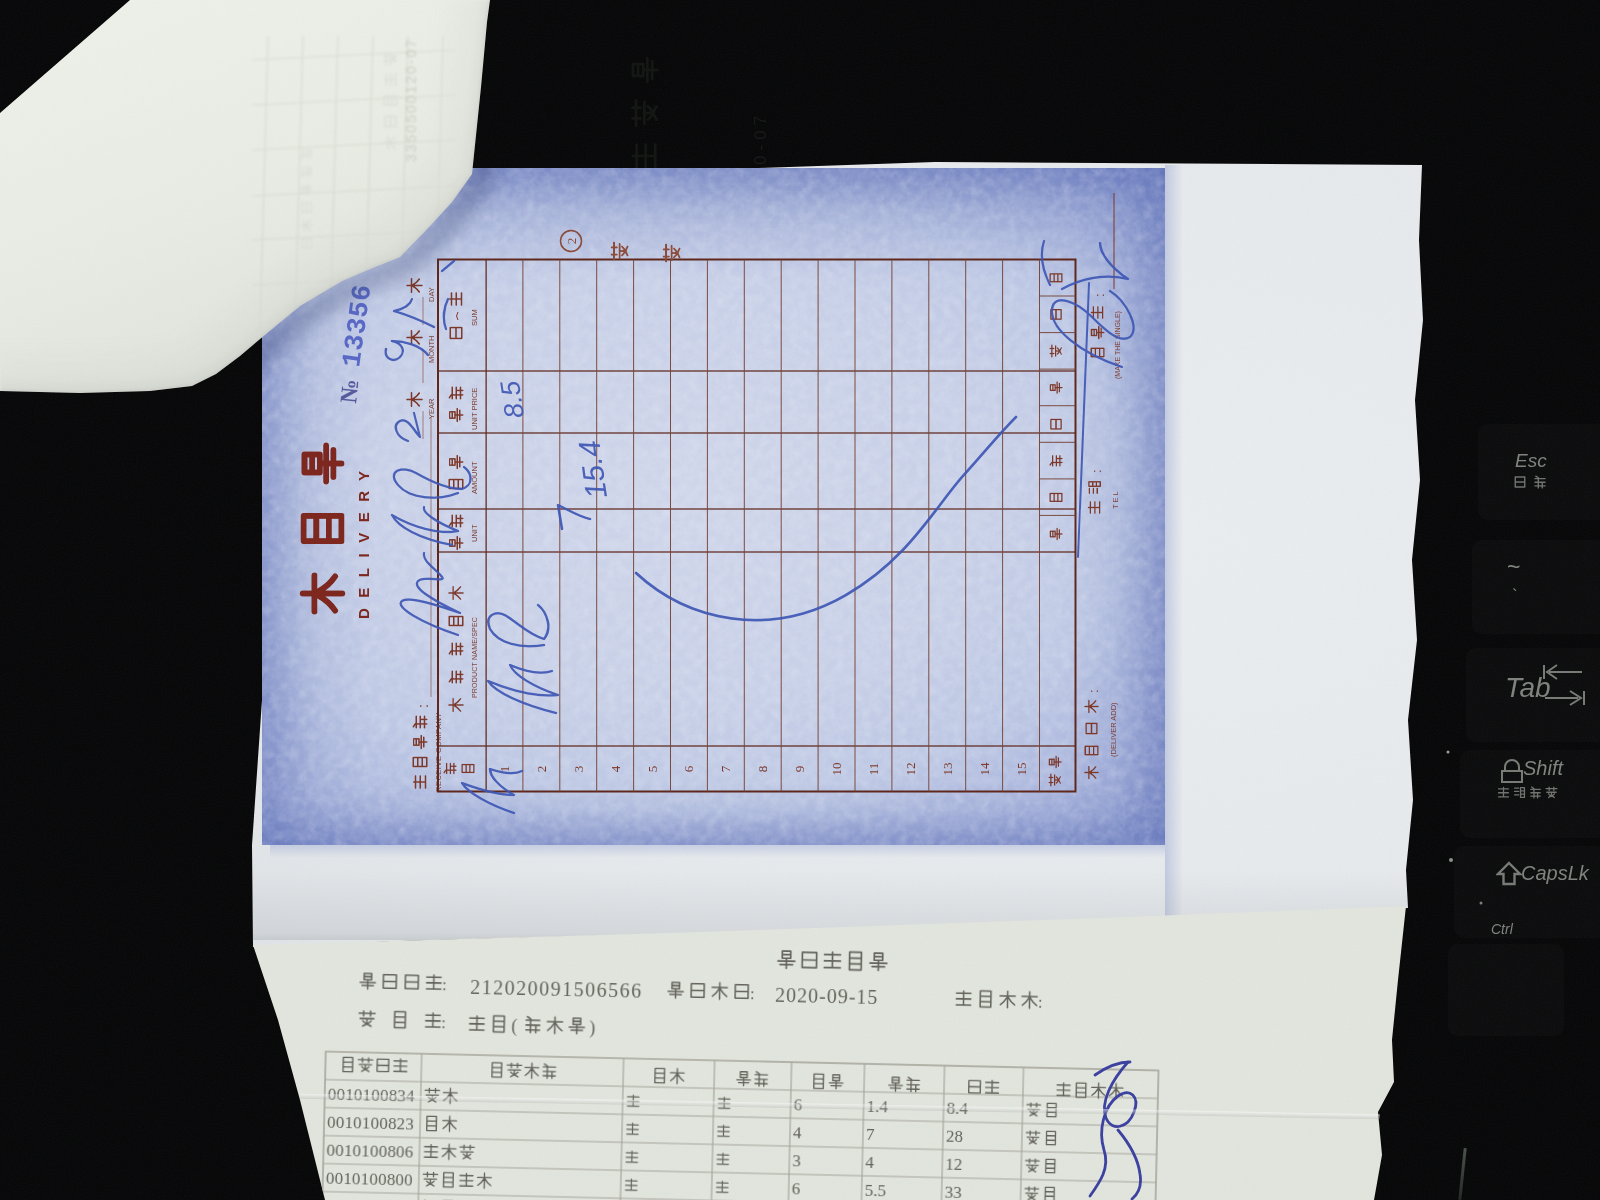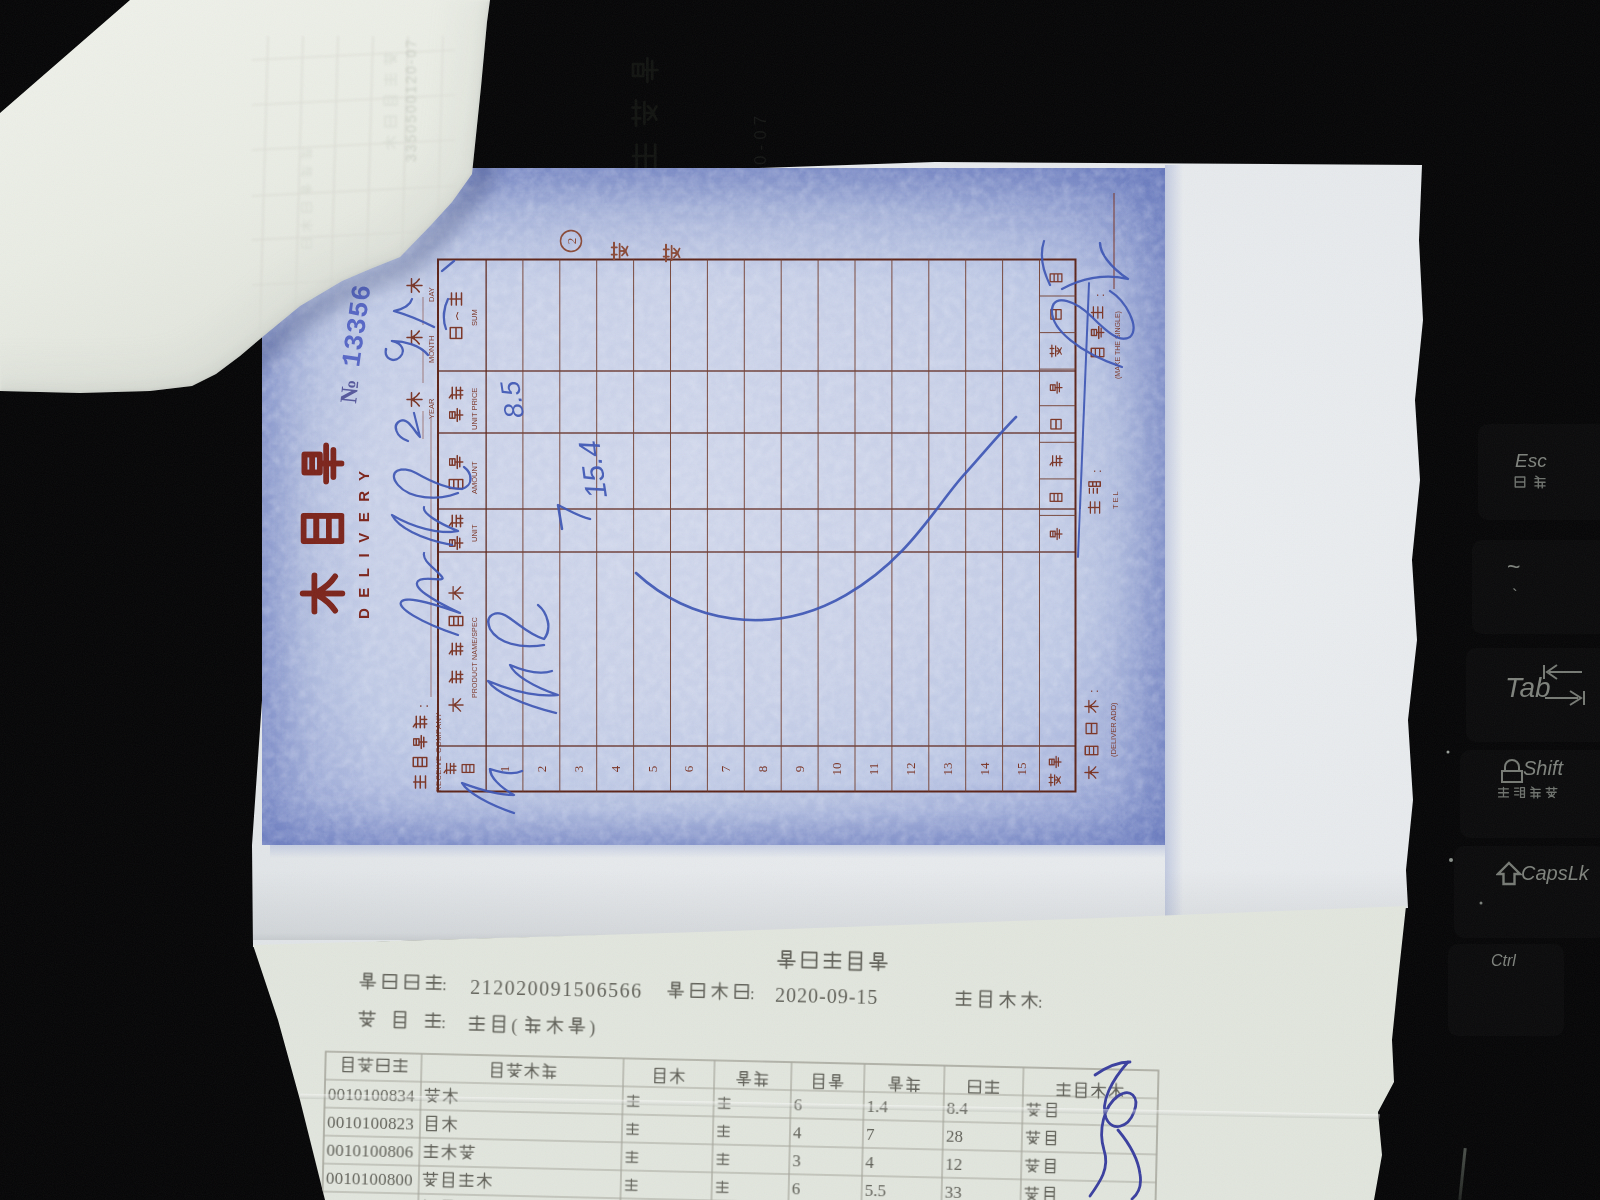--- a/index.html
+++ b/index.html
@@ -57,21 +57,21 @@
         <use href="#h6" transform="translate(32.0,1.0) scale(0.130)" style="stroke-width:10px"></use>
         <use href="#h5" transform="translate(48.0,1.0) scale(0.130)" style="stroke-width:10px"></use>
       </g>
     </svg>
     <div style="position:absolute;background:#0a0a0b;border-radius:10px;left:1454px;top:846px;width:152px;height:92px"></div>
     <svg style="position:absolute;left:1496px;top:861px" width="26" height="26" fill="none" stroke="#767a74" stroke-width="2.4">
       <path d="M13,2 L24,13 H18.5 V23 H7.5 V13 H2 Z"></path>
     </svg>
     <div style="color:#7e827c;font-family:'Liberation Sans',sans-serif;font-style:italic;position:absolute;left:1521px;top:862px;font-size:20px">CapsLk</div>
     <div style="position:absolute;background:#0a0a0b;border-radius:10px;left:1448px;top:944px;width:116px;height:92px"></div>
-    <div style="color:#7e827c;font-family:'Liberation Sans',sans-serif;font-style:italic;position:absolute;left:1491px;top:952px;font-size:16px">Ctrl</div>
+    <div style="color:#7e827c;font-family:'Liberation Sans',sans-serif;font-style:italic;position:absolute;left:1491px;top:921px;font-size:14px">Ctrl</div>
     <svg style="position:absolute;left:1440px;top:600px" width="60" height="340">
       <circle cx="8" cy="152" r="1.5" fill="#9aa09a"></circle>
       <circle cx="11" cy="260" r="2" fill="#8a908a"></circle>
       <circle cx="41" cy="303" r="1.5" fill="#7a807a"></circle>
     </svg>
     <div style="position:absolute;left:1461px;top:1148px;width:3px;height:52px;background:linear-gradient(180deg,#4a4f4a,#232623);transform:rotate(6deg)"></div>
     <div style="position:absolute;left:0;top:0;width:1600px;height:1200px;clip-path:polygon(935px 162px ,1422px 165px ,1419px 240px ,1423px 320px ,1415px 400px ,1420px 480px ,1412px 560px ,1417px 640px ,1408px 720px ,1413px 800px ,1406px 870px ,1408px 908px ,1100px 922px ,700px 933px ,400px 941px ,253px 947px ,252px 845px ,262px 700px ,400px 300px ,700px 170px);background:radial-gradient(95% 75% at 72% 45%,#eaedf0 0%,#e6e9ec 50%,#dfe3e6 78%,#d9dedf 100%);">
       <div style="position:absolute;left:1165px;top:165px;width:18px;height:780px;background:linear-gradient(90deg,rgba(122,140,198,0.34),rgba(122,140,198,0))"></div>
       <div style="position:absolute;left:250px;top:870px;width:1170px;height:70px;background:linear-gradient(180deg,rgba(148,153,158,0) 0%,rgba(148,153,158,0.20) 90%,rgba(120,126,130,0.25) 100%)"></div>
     </div>

